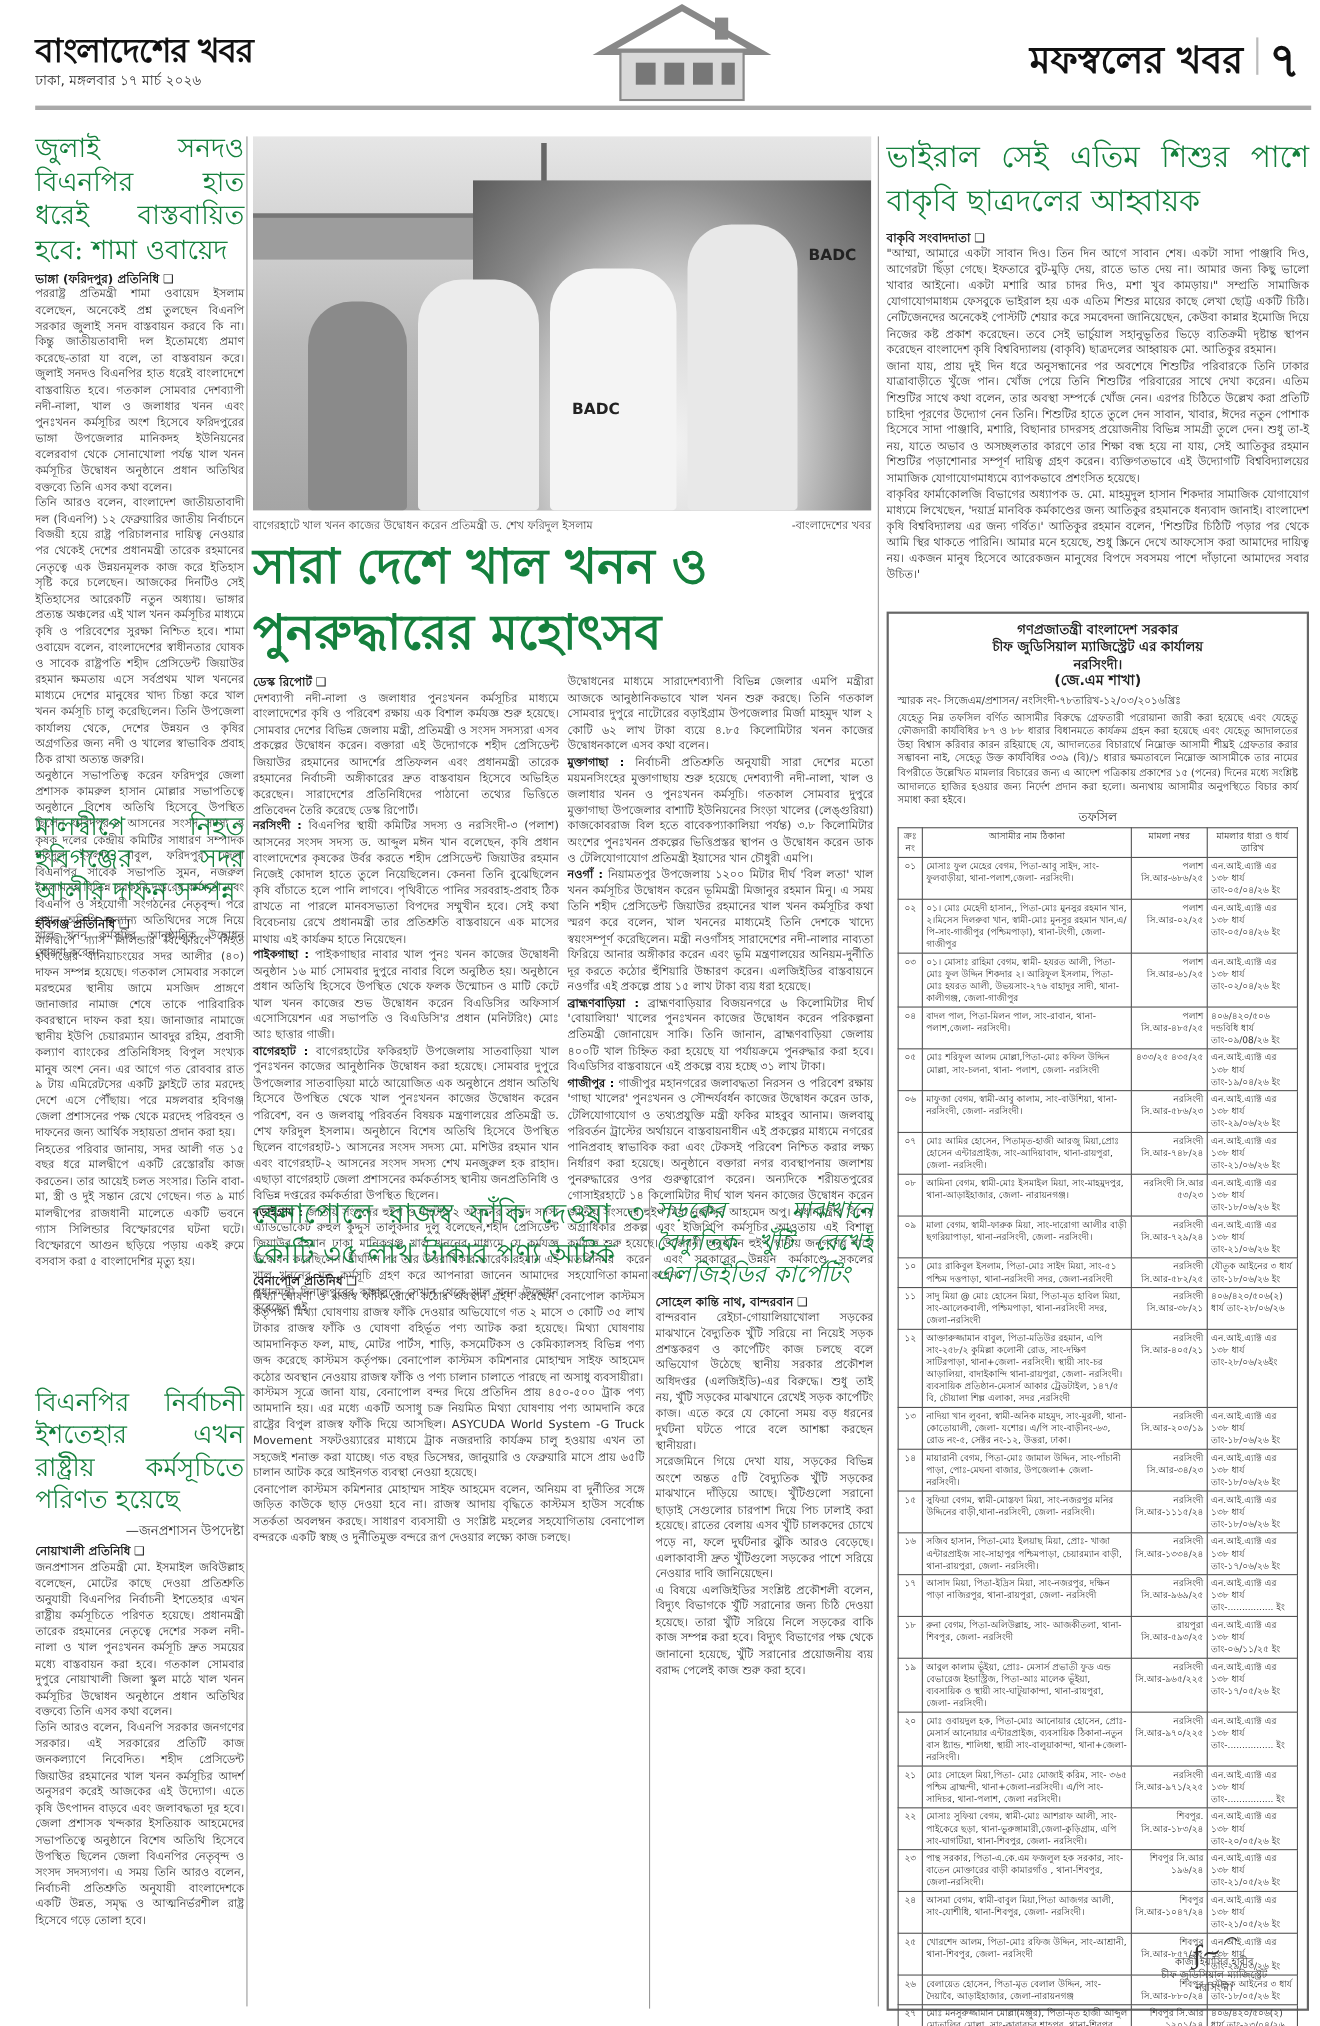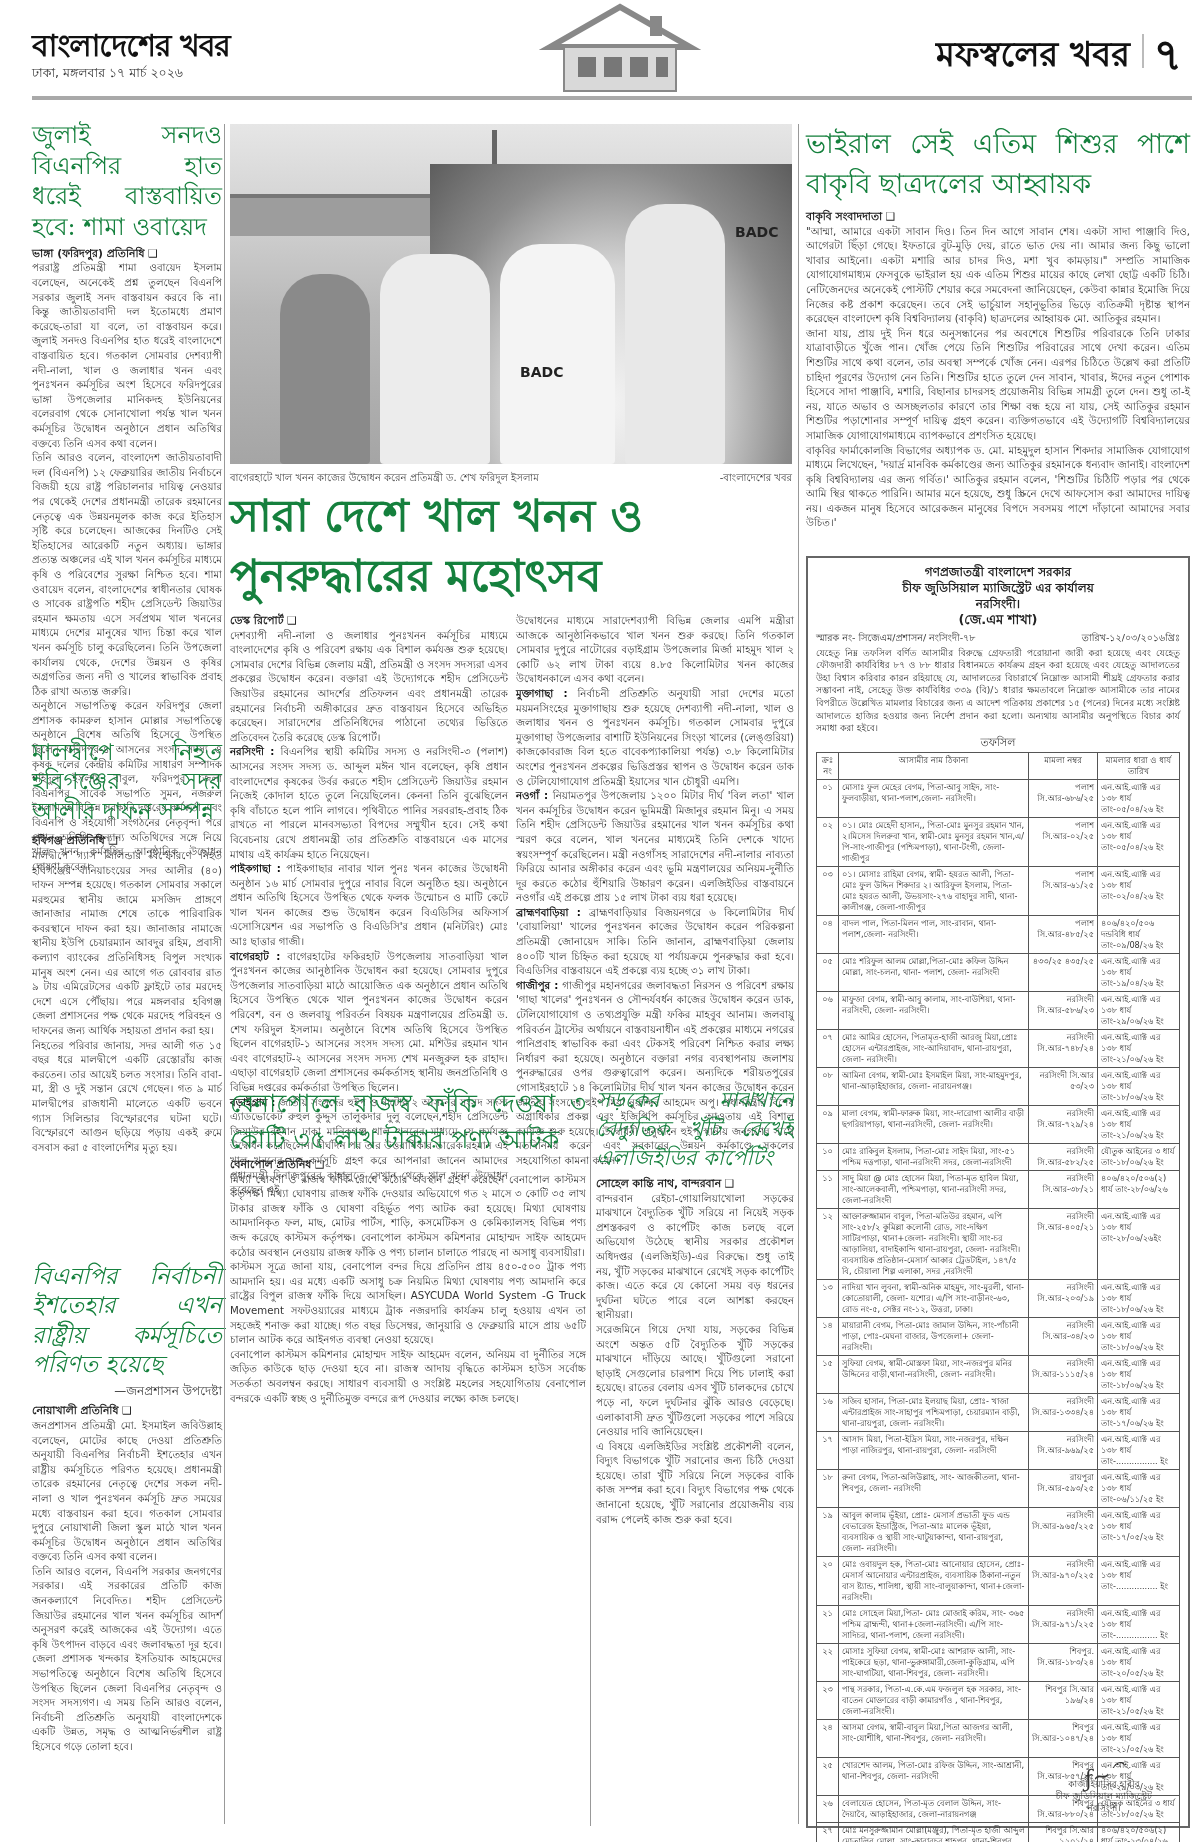--- a/index.html
+++ b/index.html
@@ -26,21 +26,21 @@
   .photo .bridge { position: absolute; left: 0; top: 70px; width: 260px; height: 42px; background: #9d9d9d; border-top: 4px solid #777; }
   .photo .pole { position: absolute; left: 262px; top: 6px; width: 5px; height: 70px; background: #666; }
   .photo .crowd { position: absolute; left: 200px; top: 40px; width: 362px; height: 300px; background: radial-gradient(ellipse at 50% 80%, #f2f2f2 0%, #d5d5d5 40%, #8b8b8b 70%, #5d5d5d 100%); }
   .photo .figure { position: absolute; bottom: 0; border-radius: 40px 40px 4px 4px; }
   .caption { position: absolute; left: 230px; top: 470px; width: 562px; font-size: 10px; color: #444; }
   .caption .credit { position: absolute; right: 0; top: 0; }
 
   .notice { position: absolute; left: 806px; top: 556px; width: 384px; height: 1272px; border: 2px solid #666; padding: 6px 8px; font-size: 9px; line-height: 12.6px; color: #333; }
   .notice .nt { text-align: center; font-size: 12px; line-height: 16px; color: #222; font-weight: bold; }
   .notice .nt.big { font-size: 13px; }
-  .notice .memo { display: flex; justify-content: space-between; margin-top: 4px; font-size: 9.5px; }
+  .notice .memo { display: flex; margin-top: 4px; font-size: 9.5px; }
   .notice .body { text-align: justify; margin-top: 2px; }
   .notice .tof { text-align: center; font-size: 11px; margin: 2px 0 3px; }
   table.ntab { width: 100%; border-collapse: collapse; font-size: 8.2px; line-height: 11px; }
   table.ntab th, table.ntab td { border: 1px solid #555; padding: 2px 3px; vertical-align: top; font-weight: normal; }
   table.ntab th { text-align: center; font-size: 8.4px; }
   table.ntab td.sl { width: 22px; text-align: center; }
   table.ntab td.case { width: 66px; text-align: right; margin-top: 20px; }
   table.ntab td.sec { width: 82px; }
   .sig { position: absolute; right: 36px; bottom: 12px; text-align: center; font-size: 9px; line-height: 12px; }
   .sig .scribble { font-family: "DejaVu Serif", serif; font-size: 22px; font-style: italic; color: #333; transform: rotate(-12deg); display: block; margin-bottom: -4px; }
@@ -75,21 +75,21 @@
 </div>
 
 <div class="col" style="left:32px; top:738px; width:190px;">
   <h2 class="hl" style="font-size:23px; margin-bottom:8px;">মালদ্বীপে নিহত হবিগঞ্জের সদর আলীর দাফন সম্পন্ন</h2>
   <div class="byline">হবিগঞ্জ প্রতিনিধি</div>
   <p>মালদ্বীপে গ্যাস সিলিন্ডার বিস্ফোরণে নিহত হবিগঞ্জের বানিয়াচংয়ের সদর আলীর (৪০) দাফন সম্পন্ন হয়েছে। গতকাল সোমবার সকালে মরহুমের স্থানীয় জামে মসজিদ প্রাঙ্গণে জানাজার নামাজ শেষে তাকে পারিবারিক কবরস্থানে দাফন করা হয়। জানাজার নামাজে স্থানীয় ইউপি চেয়ারম্যান আবদুর রহিম, প্রবাসী কল্যাণ ব্যাংকের প্রতিনিধিসহ বিপুল সংখ্যক মানুষ অংশ নেন। এর আগে গত রোববার রাত ৯ টায় এমিরেটসের একটি ফ্লাইটে তার মরদেহ দেশে এসে পৌঁছায়। পরে মঙ্গলবার হবিগঞ্জ জেলা প্রশাসনের পক্ষ থেকে মরদেহ পরিবহন ও দাফনের জন্য আর্থিক সহায়তা প্রদান করা হয়।</p>
   <p>নিহতের পরিবার জানায়, সদর আলী গত ১৫ বছর ধরে মালদ্বীপে একটি রেস্তোরাঁয় কাজ করতেন। তার আয়েই চলত সংসার। তিনি বাবা-মা, স্ত্রী ও দুই সন্তান রেখে গেছেন। গত ৯ মার্চ মালদ্বীপের রাজধানী মালেতে একটি ভবনে গ্যাস সিলিন্ডার বিস্ফোরণের ঘটনা ঘটে। বিস্ফোরণে আগুন ছড়িয়ে পড়ায় একই রুমে বসবাস করা ৫ বাংলাদেশির মৃত্যু হয়।</p>
 </div>
 
 <div class="col" style="left:32px; top:1262px; width:190px;">
-  <h2 class="hl" style="font-size:23px;font-style:italic;">বিএনপির নির্বাচনী ইশতেহার এখন রাষ্ট্রীয় কর্মসূচিতে পরিণত হয়েছে</h2>
+  <h2 class="hl" style="font-size:23px;">বিএনপির নির্বাচনী ইশতেহার এখন রাষ্ট্রীয় কর্মসূচিতে পরিণত হয়েছে</h2>
   <div style="text-align:right; font-size:12px; margin:4px 0 6px;">—জনপ্রশাসন উপদেষ্টা</div>
   <div class="byline">নোয়াখালী প্রতিনিধি</div>
   <p>জনপ্রশাসন প্রতিমন্ত্রী মো. ইসমাইল জবিউল্লাহ বলেছেন, মোটের কাছে দেওয়া প্রতিশ্রুতি অনুযায়ী বিএনপির নির্বাচনী ইশতেহার এখন রাষ্ট্রীয় কর্মসূচিতে পরিণত হয়েছে। প্রধানমন্ত্রী তারেক রহমানের নেতৃত্বে দেশের সকল নদী-নালা ও খাল পুনঃখনন কর্মসূচি দ্রুত সময়ের মধ্যে বাস্তবায়ন করা হবে। গতকাল সোমবার দুপুরে নোয়াখালী জিলা স্কুল মাঠে খাল খনন কর্মসূচির উদ্বোধন অনুষ্ঠানে প্রধান অতিথির বক্তব্যে তিনি এসব কথা বলেন।</p>
   <p>তিনি আরও বলেন, বিএনপি সরকার জনগণের সরকার। এই সরকারের প্রতিটি কাজ জনকল্যাণে নিবেদিত। শহীদ প্রেসিডেন্ট জিয়াউর রহমানের খাল খনন কর্মসূচির আদর্শ অনুসরণ করেই আজকের এই উদ্যোগ। এতে কৃষি উৎপাদন বাড়বে এবং জলাবদ্ধতা দূর হবে। জেলা প্রশাসক খন্দকার ইসতিয়াক আহমেদের সভাপতিত্বে অনুষ্ঠানে বিশেষ অতিথি হিসেবে উপস্থিত ছিলেন জেলা বিএনপির নেতৃবৃন্দ ও সংসদ সদস্যগণ। এ সময় তিনি আরও বলেন, নির্বাচনী প্রতিশ্রুতি অনুযায়ী বাংলাদেশকে একটি উন্নত, সমৃদ্ধ ও আত্মনির্ভরশীল রাষ্ট্র হিসেবে গড়ে তোলা হবে।</p>
 </div>
 
 <div class="rule" style="left:224px; top:124px; width:1px; height:1700px;"></div>
 
 <div class="photo">
   <div class="bridge"></div>

